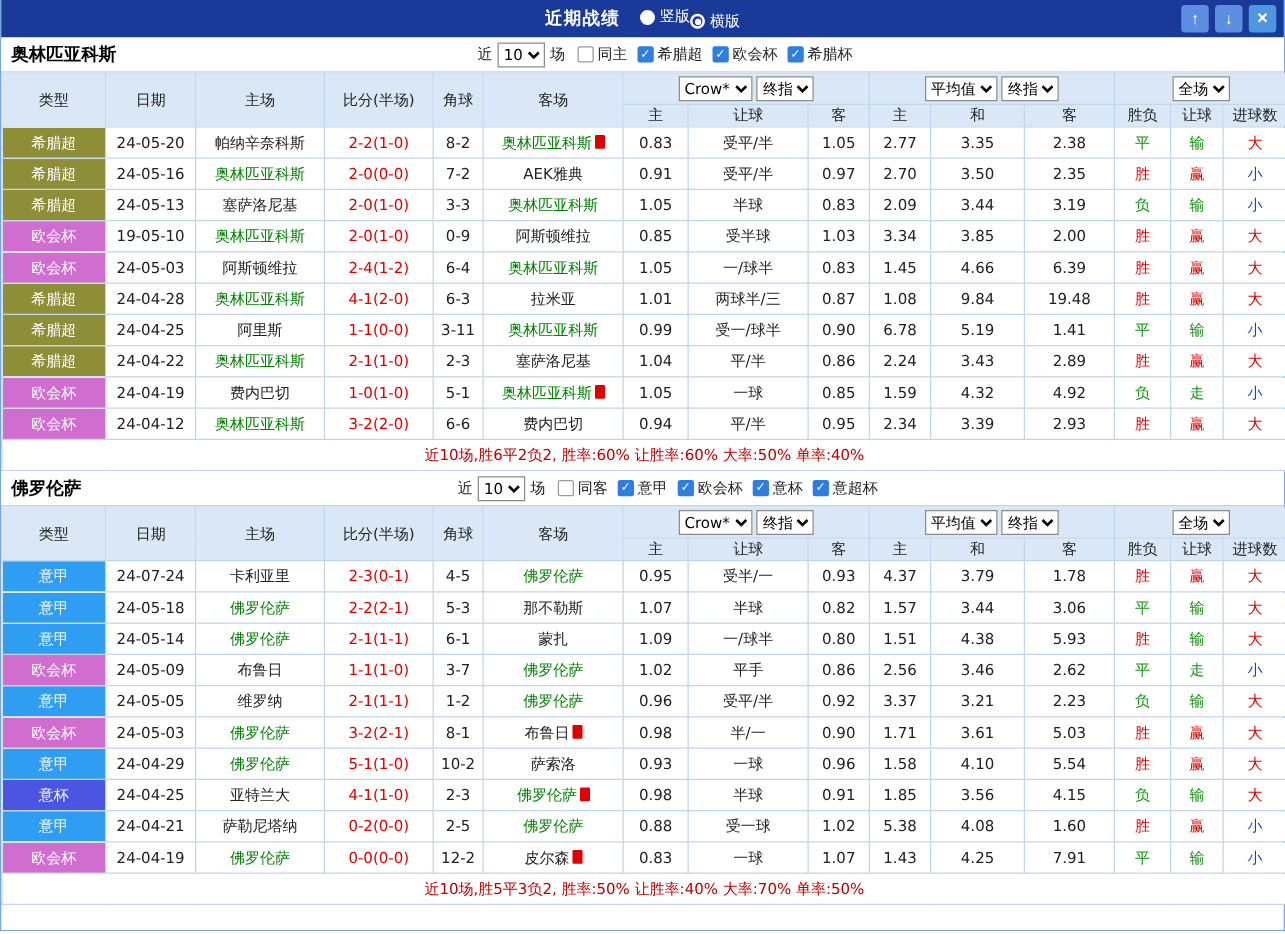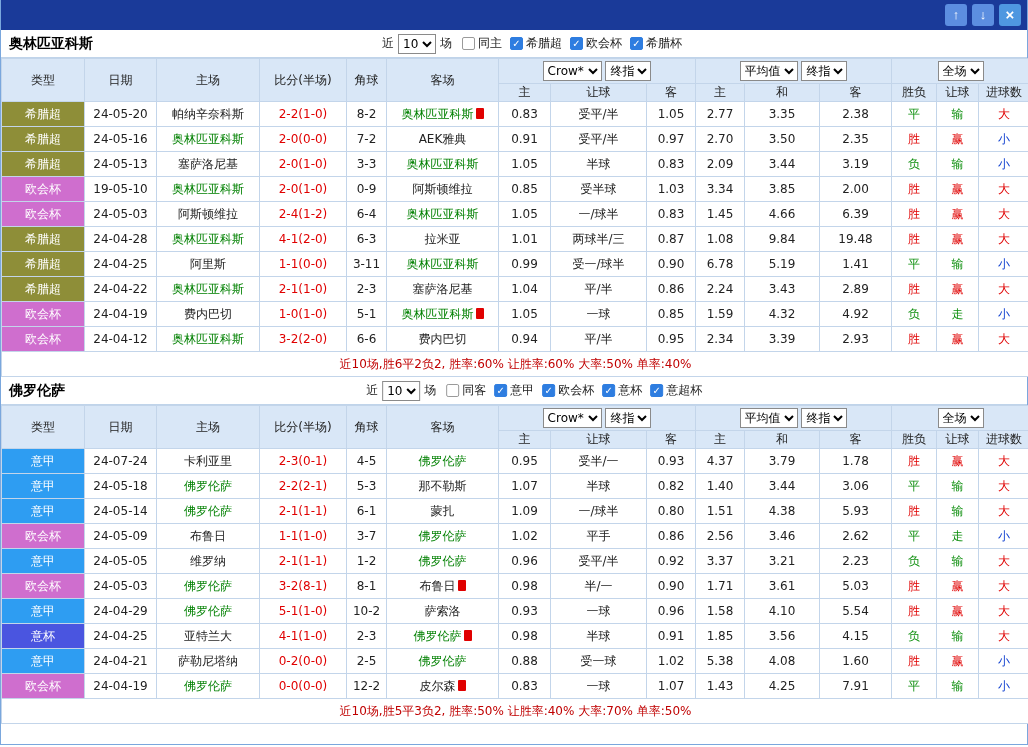--- a/index.html
+++ b/index.html
@@ -42,20 +42,32 @@
   .score { color:#e00000; }
   .card-badge { display:inline-block; width:8px; height:11px; background:#e00000; margin-left:2px; vertical-align:-1px; border-radius:1px; }
   tfoot td { height:25px; background:#fff; color:#c00000; font-size:12px; }
 </style>
 </head>
 <body>
 
 <div class="page">
 
   <div class="titlebar">
+    <div class="tb-center">
+      <span class="tb-title">近期战绩</span>
+      <span><label class="radio">
+            <span class="radio-circle"></span>
+            <span class="radio-label">竖版</span>
+          </label><label class="radio">
+            <span class="radio-circle on">
+              <span class="radio-dot"></span>
+            </span>
+            <span class="radio-label">横版</span>
+          </label></span>
+    </div>
     <div class="tb-buttons">
       <button class="tb-btn"><span>↑</span></button>
       <button class="tb-btn"><span>↓</span></button>
       <button class="tb-btn close"><span>×</span></button>
     </div>
   </div>
 
   <section>
     <div class="section-head">
       <span class="team-name">奥林匹亚科斯</span>
@@ -415,21 +427,21 @@
           <tr>
             <td class="type-cell" style="background: rgb(46, 157, 242);">意甲</td>
             <td>24-05-18</td>
             <td class="team-cell"><span class="team focus">佛罗伦萨</span></td>
             <td><span class="score">2-2(2-1)</span></td>
             <td>5-3</td>
             <td class="team-cell"><span class="team">那不勒斯</span></td>
             <td>1.07</td>
             <td>半球</td>
             <td>0.82</td>
-            <td>1.40</td>
+            <td>1.57</td>
             <td>3.44</td>
             <td>3.06</td>
             <td style="color: rgb(16, 144, 16);">平</td>
             <td style="color: rgb(16, 144, 16);">输</td>
             <td style="color: rgb(224, 0, 0);">大</td>
           </tr>
           <tr>
             <td class="type-cell" style="background: rgb(46, 157, 242);">意甲</td>
             <td>24-05-14</td>
             <td class="team-cell"><span class="team focus">佛罗伦萨</span></td>
@@ -477,21 +489,21 @@
             <td>3.21</td>
             <td>2.23</td>
             <td style="color: rgb(16, 144, 16);">负</td>
             <td style="color: rgb(16, 144, 16);">输</td>
             <td style="color: rgb(224, 0, 0);">大</td>
           </tr>
           <tr>
             <td class="type-cell" style="background: rgb(207, 110, 206);">欧会杯</td>
             <td>24-05-03</td>
             <td class="team-cell"><span class="team focus">佛罗伦萨</span></td>
-            <td><span class="score">3-2(8-1)</span></td>
+            <td><span class="score">3-2(2-1)</span></td>
             <td>8-1</td>
             <td class="team-cell"><span class="team">布鲁日</span><span class="card-badge"></span></td>
             <td>0.98</td>
             <td>半/一</td>
             <td>0.90</td>
             <td>1.71</td>
             <td>3.61</td>
             <td>5.03</td>
             <td style="color: rgb(224, 0, 0);">胜</td>
             <td style="color: rgb(224, 0, 0);">赢</td>

